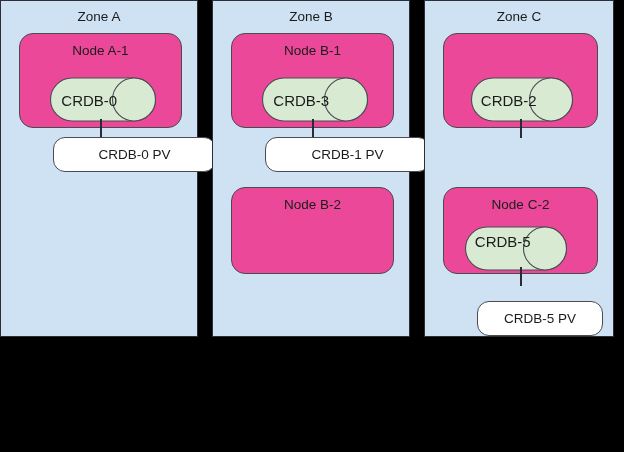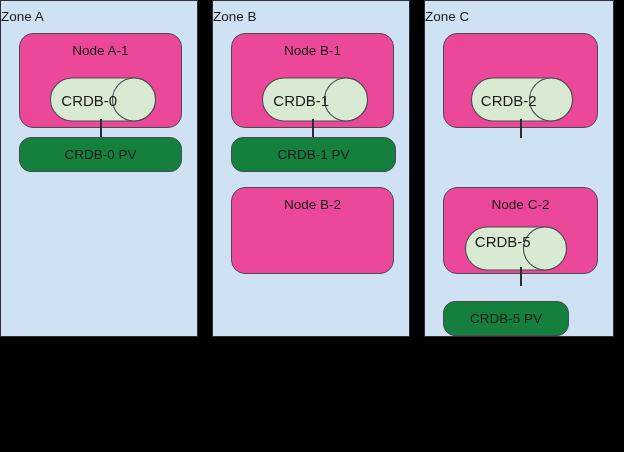--- a/index.html
+++ b/index.html
@@ -29,20 +29,21 @@
     position: absolute;
     background: #cfe2f3;
     border: 1px solid #2e2e38;
     box-sizing: border-box;
   }
   .zone-title {
     position: absolute;
     left: 0;
     right: 0;
     top: 8px;
+    text-align: center;
     font-size: 13.5px;
     color: #1b1b1b;
     line-height: 16px;
     white-space: nowrap;
   }
 
   
   .node {
     position: absolute;
     background: #ec4899;
@@ -58,27 +59,28 @@
     text-align: center;
     font-size: 13.5px;
     color: #1b1b1b;
     line-height: 16px;
     white-space: nowrap;
   }
 
   
   .pv {
     position: absolute;
-    background: #15803d;
+    background: #ffffff;
     border: 1px solid #4a4a52;
     border-radius: 12px;
     box-sizing: border-box;
     display: flex;
     align-items: center;
     justify-content: center;
+    margin-left: 34px;
   }
   .pv-label {
     font-size: 13.5px;
     color: #1b1b1b;
     white-space: nowrap;
   }
 
   
   .cyl {
     position: absolute;
@@ -138,21 +140,21 @@
     <div class="zone-title">Zone B</div>
 
     <div class="node" style="left:18px; top:32px; width:163px; height:95px;">
       <div class="node-title">Node B-1</div>
 
       <div class="cyl" style="left:30px; top:43px; width:106px; height:45px;">
         <svg width="106" height="45" viewBox="0 0 106 45">
           <path d="M 22,1 H 84 A 21.5,21.5 0 0 1 84,44 H 22 A 21.5,21.5 0 0 1 22,1 Z" fill="#d9ead3" stroke="#4a4a52" stroke-width="1.1"></path>
           <circle cx="84" cy="22.5" r="21.5" fill="#d9ead3" stroke="#4a4a52" stroke-width="1.1"></circle>
         </svg>
-        <div class="cyl-label">CRDB-1</div>
+        <div class="cyl-label">CRDB-3</div>
       </div>
     </div>
 
     <div class="connector" style="left:99px; top:118px; height:19px;"></div>
 
     <div class="pv" style="left:18px; top:136px; width:165px; height:35px;">
       <span class="pv-label">CRDB-1 PV</span>
     </div>
 
     <div class="node" style="left:18px; top:186px; width:163px; height:87px;">

